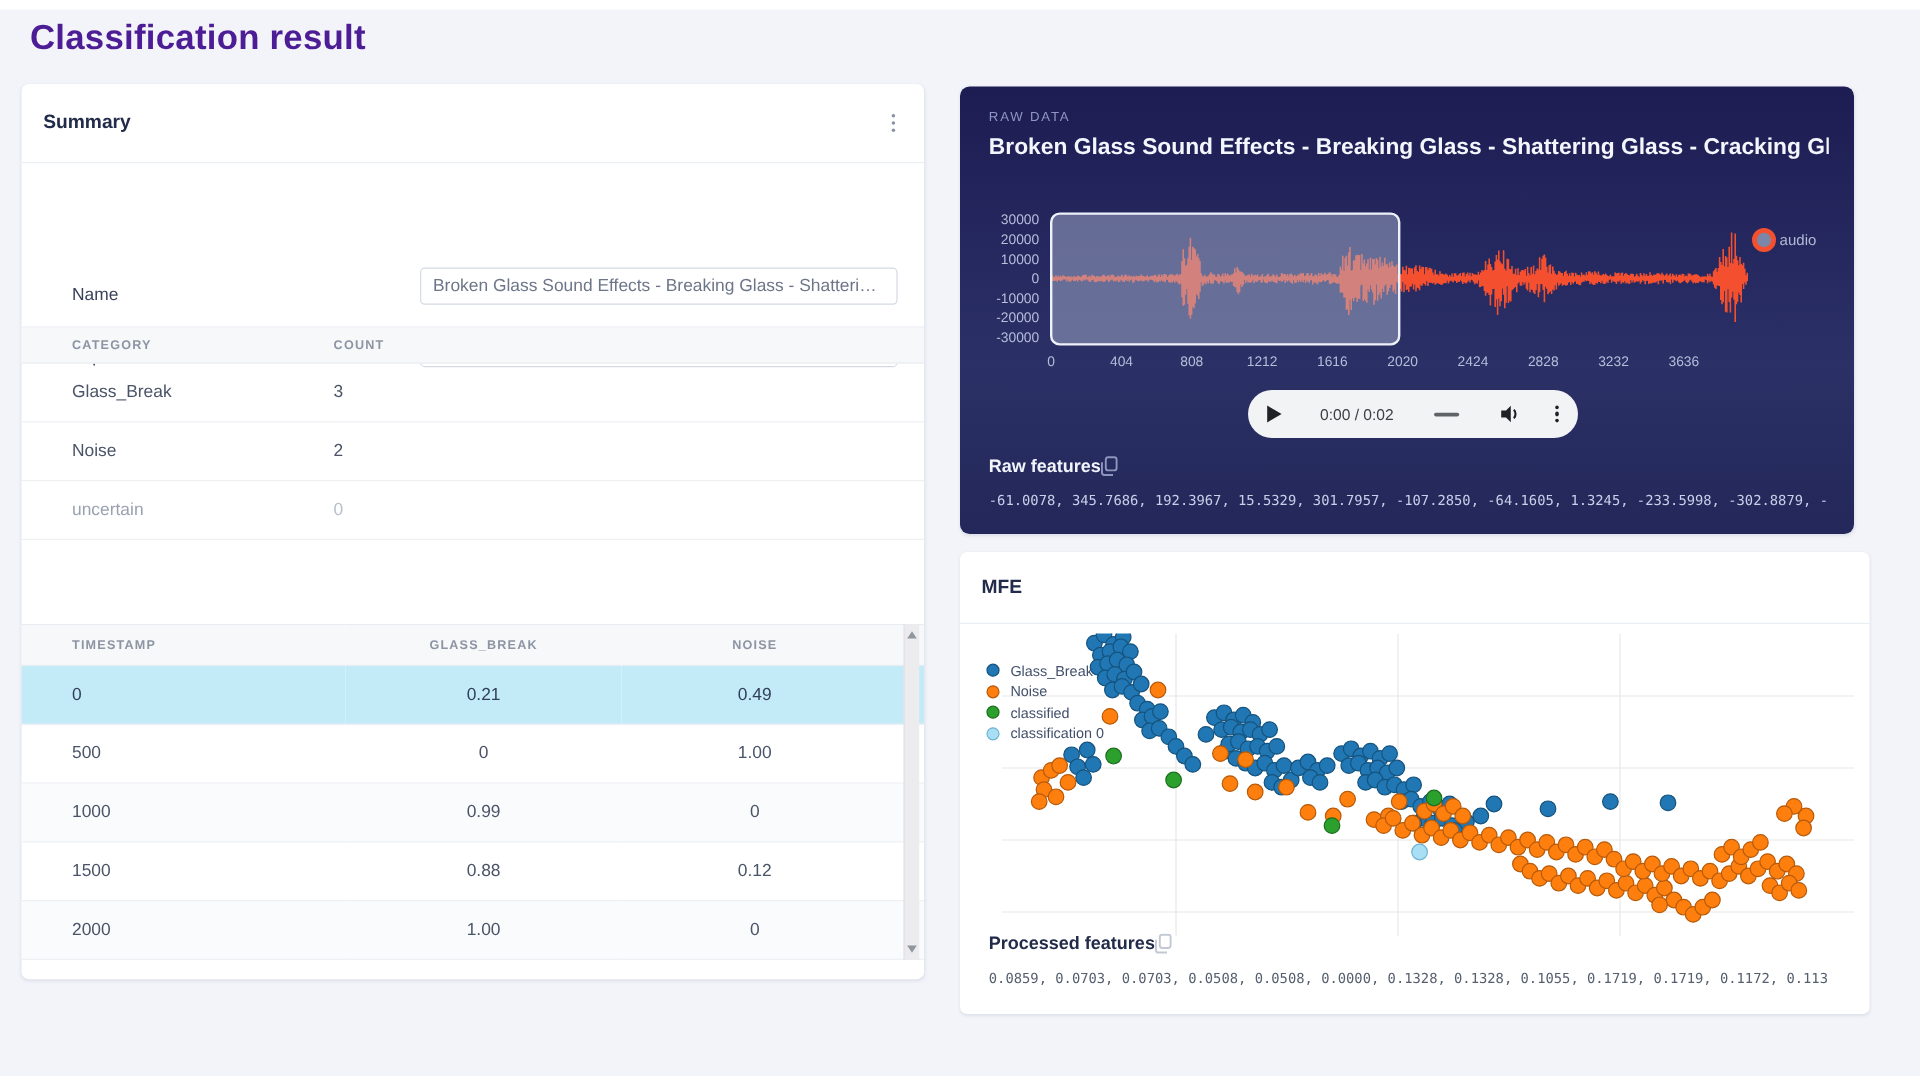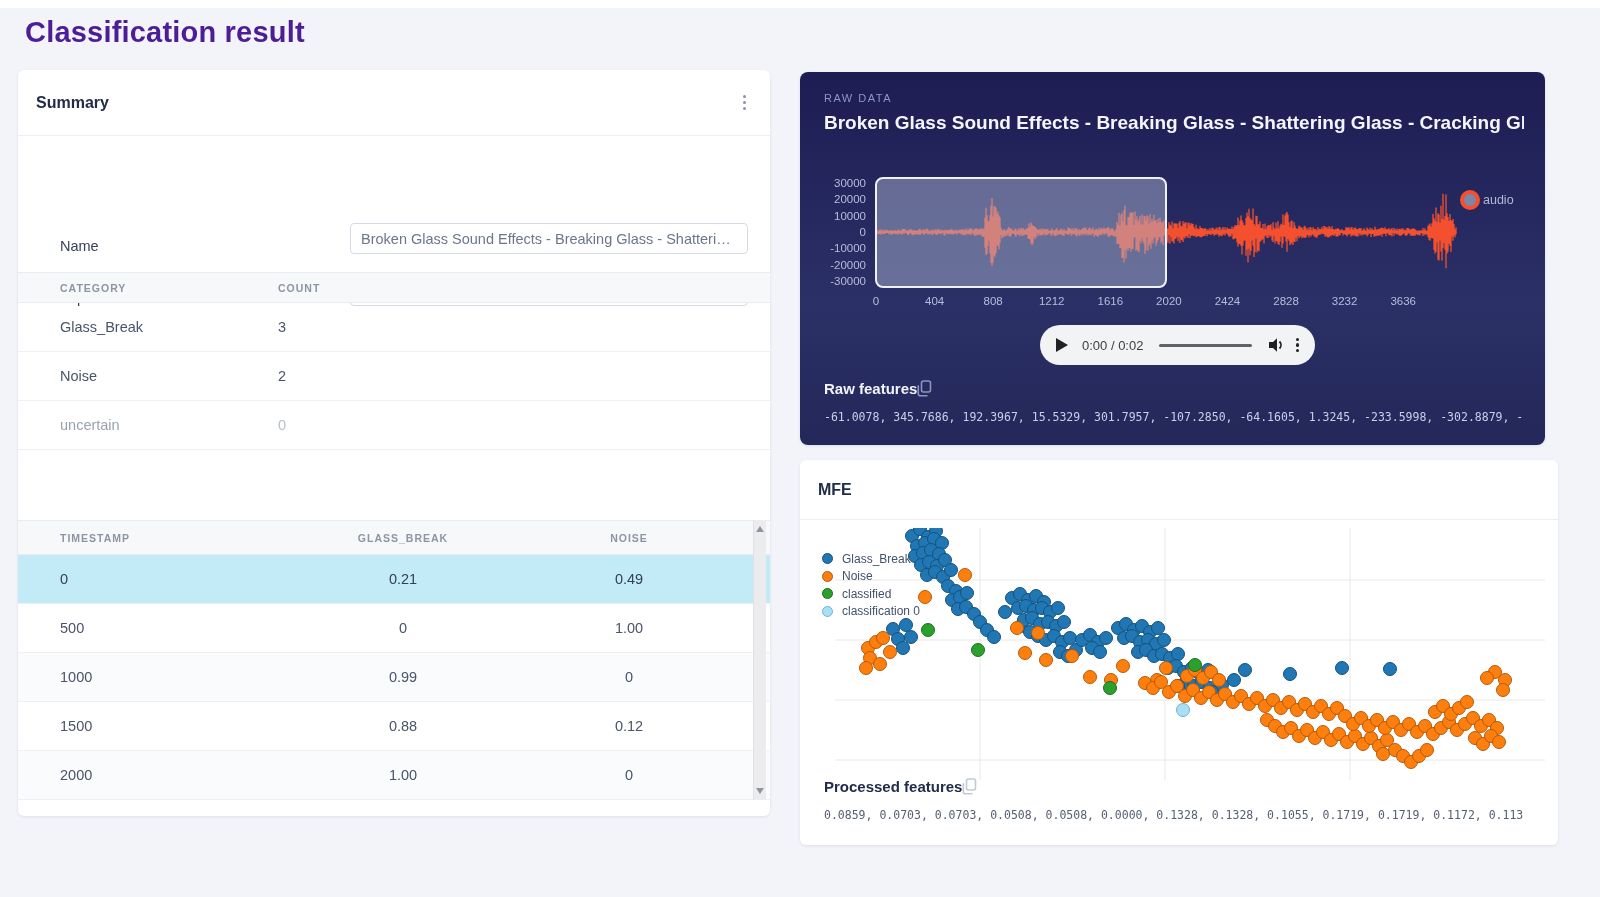--- a/index.html
+++ b/index.html
@@ -53,21 +53,21 @@
   .scroll-arrow.down { bottom:6px; border-top:6px solid #90969f; }
 
   
   #raw-card { left:800px; top:72px; width:745px; height:373px; border-radius:8px;
               background:linear-gradient(180deg,#1d1c53 0%, #272b61 45%, #2b3066 62%, #232759 100%); }
   .raw-label { position:absolute; left:24px; top:20px; font-size:11px; font-weight:400; letter-spacing:1.5px; color:#8f96c4; }
   .raw-title { position:absolute; left:24px; top:40px; width:700px; font-size:19px; font-weight:700; color:#f4f6fd;
                white-space:nowrap; overflow:hidden; }
   #waveform-svg { position:absolute; left:0; top:95px; }
   .audio-player { position:absolute; left:240px; top:253px; width:275px; height:40px; border-radius:20px; background:#f1f3f4;
-                  display:flex; align-items:center; padding:0 16px; gap:10px; }
+                  display:flex; align-items:center; padding:0 16px; gap:28px; }
   .play-btn { width:0; height:0; border-top:7px solid transparent; border-bottom:7px solid transparent; border-left:12px solid #1f2123; cursor:pointer; }
   .time-text { font-size:13px; color:#3c4043; white-space:nowrap; margin-left:4px; }
   .progress { flex:1; height:3px; background:#5f6368; border-radius:2px; margin:0 6px; cursor:pointer; }
   .player-kebab { display:flex; flex-direction:column; gap:2px; cursor:pointer; }
   .player-kebab span { width:3.5px; height:3.5px; border-radius:50%; background:#202124; }
   .features-label { position:absolute; left:24px; display:flex; align-items:flex-end; }
   .features-label .txt { font-size:15px; font-weight:700; }
   #raw-card .features-label { top:308px; } #raw-card .features-label .txt { color:#f2f4fb; }
   .features-values { position:absolute; left:24px; width:700px; font-family:"DejaVu Sans Mono",monospace; font-size:11.5px;
                      white-space:nowrap; overflow:hidden; }

